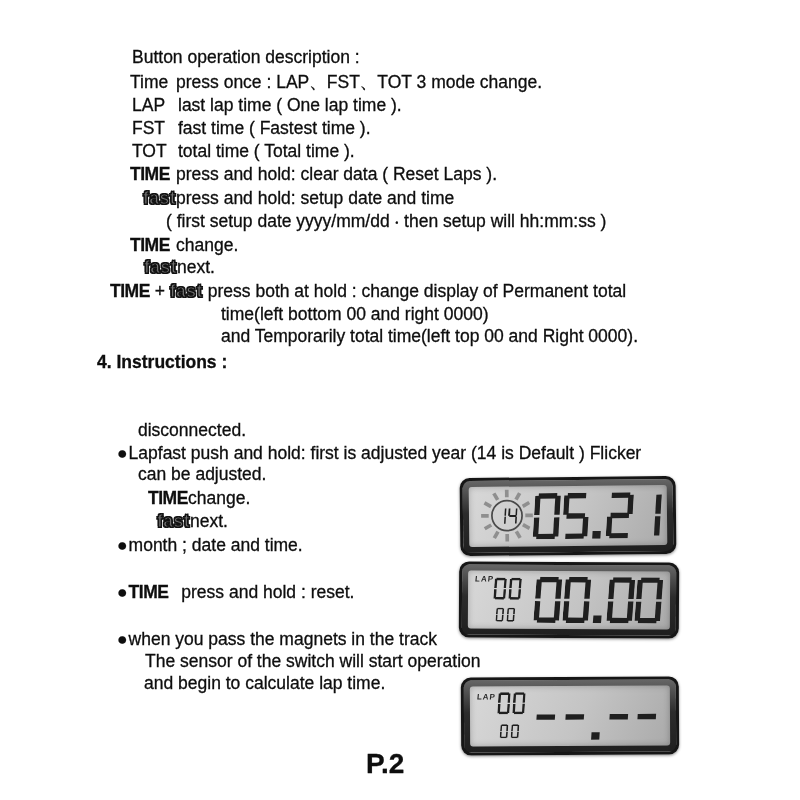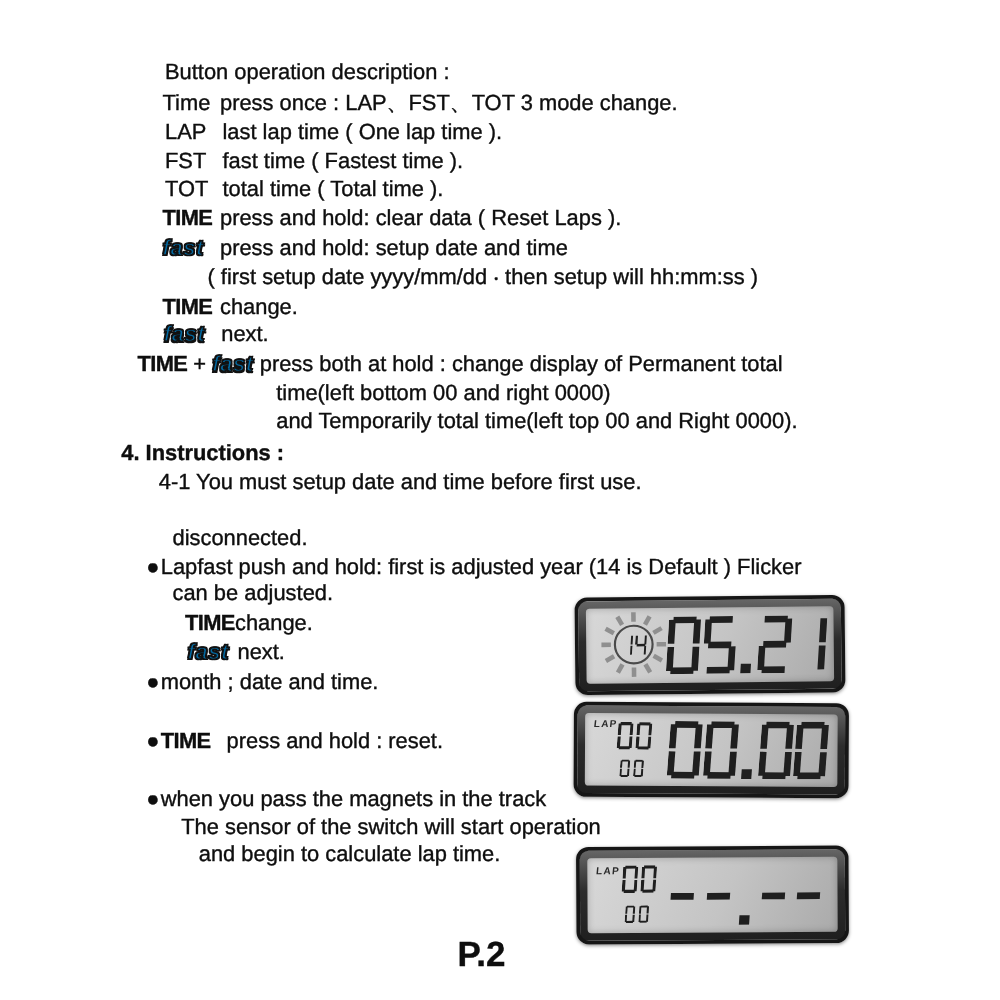--- a/index.html
+++ b/index.html
@@ -5,23 +5,23 @@
   html,body{margin:0;padding:0;}
   body{width:800px;height:800px;background:#ffffff;overflow:hidden;position:relative;
        font-family:"Liberation Sans",sans-serif;color:#0e0e0e;}
   .page{position:absolute;inset:0;background:#fff;}
   .line{position:absolute;white-space:nowrap;font-size:17.5px;line-height:21px;
         -webkit-text-stroke:0.3px currentColor;}
   .lbl{display:inline-block;width:46px;}
   .lbl-sm{display:inline-block;width:40px;}
   .bold{font-weight:bold;}
   .time-logo{font-weight:bold;letter-spacing:-0.5px;}
-  .fast-logo{font-style:italic;font-weight:bold;letter-spacing:0.5px;color:#0369a1;
+  .fast-logo{font-weight:bold;letter-spacing:0.5px;color:#737373;
         -webkit-text-stroke:1.1px #111;
-        text-shadow:-1px -1px 0 #111,1px -1px 0 #111,-1px 1px 0 #111,1px 1px 0 #111;}
+        text-shadow:-1px -1px 0 #111,1px -1px 0 #111,-1px 1px 0 #111,1px 1px 0 #111;text-align:right;}
   .bullet{display:inline-block;margin-right:1px;}
   .footer{position:absolute;font-size:28px;font-weight:bold;-webkit-text-stroke:0.3px #0e0e0e;}
 
   
   .lcd{position:absolute;box-sizing:border-box;border:3px solid #161616;border-radius:10px;
        padding:6px;background:linear-gradient(180deg,#666 0%,#2c2c2c 45%,#1f1f1f 100%);
        box-shadow:0 1px 3px rgba(0,0,0,.45);}
   .screen{position:relative;width:100%;height:100%;border-radius:3px;
        background:linear-gradient(115deg,#d8d8d8 0%,#c4c4c4 55%,#aaaaaa 100%);
        box-shadow:inset 0 0 6px rgba(0,0,0,.25);}
@@ -73,21 +73,20 @@
   <div class="line" style="left:110px;top:281px">
     <span class="time-logo">TIME</span>
     <span>+</span>
     <span class="fast-logo">fast</span>
     <span>press both at hold :  change display of  Permanent total</span>
   </div>
   <div class="line" style="left:221px;top:304px">time(left bottom 00 and right 0000)</div>
   <div class="line" style="left:221px;top:326px">and Temporarily total time(left top 00 and Right 0000).</div>
 
   <div class="line bold" style="left:97px;top:352px">4. Instructions :</div>
-  <div class="line" style="left:127px;top:375px">4-1  You must setup date and time before first use.</div>
 
   <div class="line" style="left:138px;top:420px">disconnected.</div>
 
   <div class="line" style="left:117px;top:443px">
     <span class="bullet">●</span><span>Lapfast  push and hold:  first is adjusted year (14 is Default ) Flicker</span>
   </div>
   <div class="line" style="left:138px;top:464px">can be adjusted.</div>
 
   <div class="line" style="left:148px;top:488px">
     <span class="lbl-sm time-logo">TIME</span><span>change.</span>
@@ -102,21 +101,21 @@
 
   <div class="line" style="left:117px;top:582px">
     <span class="bullet">●</span><span class="time-logo">TIME</span>
     <span style="margin-left:8px;">press and hold :  reset.</span>
   </div>
 
   <div class="line" style="left:145px;top:651px">The sensor of the switch will start operation</div>
   <div class="line" style="left:117px;top:629px">
     <span class="bullet">●</span><span>when you pass the magnets in the track</span>
   </div>
-  <div class="line" style="left:159px;top:673px">and begin to calculate lap time.</div>
+  <div class="line" style="left:144px;top:673px">and begin to calculate lap time.</div>
 
   <div class="footer" style="left:366px;top:748px">P.2</div>
 
   <div class="lcd" style="left:460px;top:477px;width:216px;height:78px;transform:rotate(-0.6deg);">
     <div class="screen">
       <div class="flicker">
         <svg class="rays" viewBox="0 0 52 52">
           <g stroke="#8f8f8f" stroke-width="3.4" stroke-linecap="butt">
             <line x1="43" y1="26" x2="50" y2="26"></line>
               <line x1="40.7" y1="34.5" x2="46.8" y2="38"></line>

